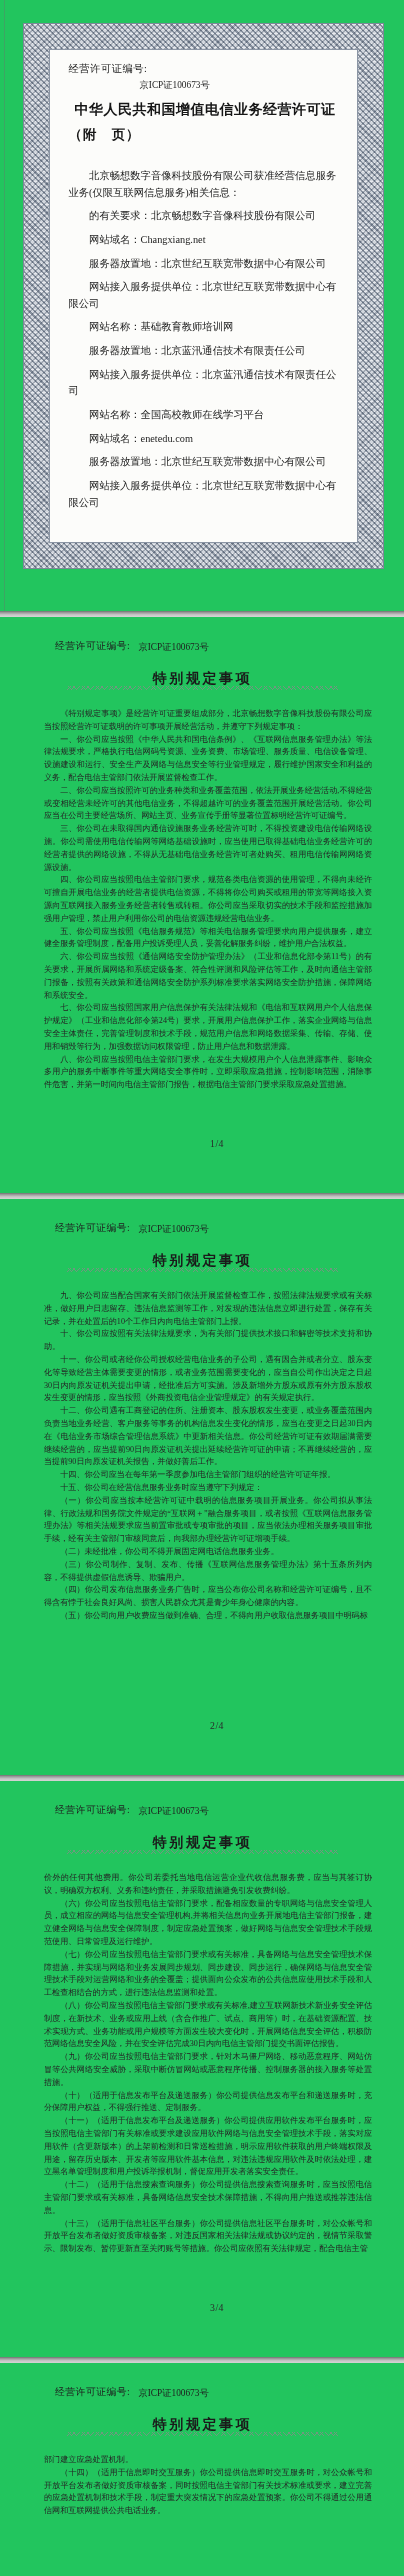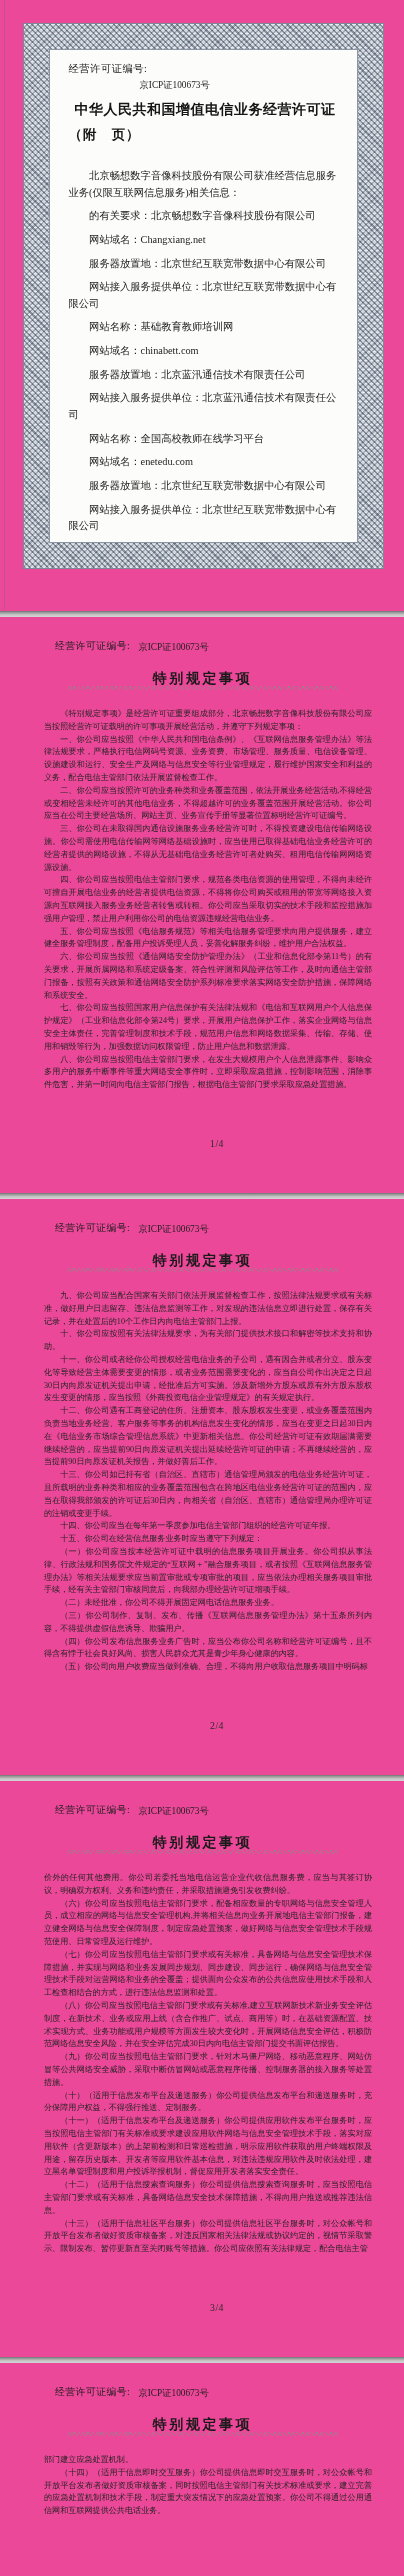--- a/index.html
+++ b/index.html
@@ -13,21 +13,21 @@
     position:relative;
     width:405px;
     height:2873px;
     overflow:hidden;
     background:#d8d8d8;
   }
   .page{
     position:absolute;
     left:0;
     width:405px;
-    background:#ec4899;
+    background:#22c55e;
   }
   #p1{top:0;height:611px;}
   #p2{top:617px;height:576px;}
   #p3{top:1199px;height:576px;}
   #p4{top:1781px;height:576px;}
   #p5{top:2363px;height:510px;}
   .divider{
     position:absolute;
     left:0;
     width:405px;
@@ -125,21 +125,20 @@
         <div class="cert-license-no">京ICP证100673号</div>
         <div class="cert-title">中华人民共和国增值电信业务经营许可证</div>
         <div class="cert-subtitle">（附　页）</div>
         <p class="cert-intro">北京畅想数字音像科技股份有限公司获准经营信息服务业务(仅限互联网信息服务)相关信息：</p>
         <div class="cert-entries">
           <p>的有关要求：北京畅想数字音像科技股份有限公司</p>
           <p>网站域名：Changxiang.net</p>
           <p>服务器放置地：北京世纪互联宽带数据中心有限公司</p>
           <p>网站接入服务提供单位：北京世纪互联宽带数据中心有限公司</p>
           <p>网站名称：基础教育教师培训网</p>
-          <p>网站域名：chinabett.com</p>
           <p>服务器放置地：北京蓝汛通信技术有限责任公司</p>
           <p>网站接入服务提供单位：北京蓝汛通信技术有限责任公司</p>
           <p>网站名称：全国高校教师在线学习平台</p>
           <p>网站域名：enetedu.com</p>
           <p>服务器放置地：北京世纪互联宽带数据中心有限公司</p>
           <p>网站接入服务提供单位：北京世纪互联宽带数据中心有限公司</p>
         </div>
       </div>
     </div>
   </section>
@@ -174,21 +173,20 @@
       <span>经营许可证编号:</span>
       <span class="pno">京ICP证100673号</span>
     </div>
     <div class="ptitle">特别规定事项</div>
     <div class="zigzag"></div>
     <div class="pbody">
       <p>九、你公司应当配合国家有关部门依法开展监督检查工作，按照法律法规要求或有关标准，做好用户日志留存、违法信息监测等工作，对发现的违法信息立即进行处置，保存有关记录，并在处置后的10个工作日内向电信主管部门上报。</p>
       <p>十、你公司应按照有关法律法规要求，为有关部门提供技术接口和解密等技术支持和协助。</p>
       <p>十一、你公司或者经你公司授权经营电信业务的子公司，遇有因合并或者分立、股东变化等导致经营主体需要变更的情形，或者业务范围需要变化的，应当自公司作出决定之日起30日内向原发证机关提出申请，经批准后方可实施。涉及新增外方股东或原有外方股东股权发生变更的情形，应当按照《外商投资电信企业管理规定》的有关规定执行。</p>
       <p>十二、你公司遇有工商登记的住所、注册资本、股东股权发生变更，或业务覆盖范围内负责当地业务经营、客户服务等事务的机构信息发生变化的情形，应当在变更之日起30日内在《电信业务市场综合管理信息系统》中更新相关信息。你公司经营许可证有效期届满需要继续经营的，应当提前90日向原发证机关提出延续经营许可证的申请；不再继续经营的，应当提前90日向原发证机关报告，并做好善后工作。</p>
-      <p>十三、你公司如已持有省（自治区、直辖市）通信管理局颁发的电信业务经营许可证，且所载明的业务种类和相应的业务覆盖范围包含在跨地区电信业务经营许可证的范围内，应当在取得我部颁发的许可证后30日内，向相关省（自治区、直辖市）通信管理局办理许可证的注销或变更手续。</p>
       <p>十四、你公司应当在每年第一季度参加电信主管部门组织的经营许可证年报。</p>
       <p>十五、你公司在经营信息服务业务时应当遵守下列规定：</p>
       <p>（一）你公司应当按本经营许可证中载明的信息服务项目开展业务。你公司拟从事法律、行政法规和国务院文件规定的“互联网＋”融合服务项目，或者按照《互联网信息服务管理办法》等相关法规要求应当前置审批或专项审批的项目，应当依法办理相关服务项目审批手续，经有关主管部门审核同意后，向我部办理经营许可证增项手续。</p>
       <p>（二）未经批准，你公司不得开展固定网电话信息服务业务。</p>
       <p>（三）你公司制作、复制、发布、传播《互联网信息服务管理办法》第十五条所列内容，不得提供虚假信息诱导、欺骗用户。</p>
       <p>（四）你公司发布信息服务业务广告时，应当公布你公司名称和经营许可证编号，且不得含有悖于社会良好风尚、损害人民群众尤其是青少年身心健康的内容。</p>
       <p>（五）你公司向用户收费应当做到准确、合理，不得向用户收取信息服务项目中明码标</p>
     </div>
     <div class="pnum">2/4</div>
   </section>

